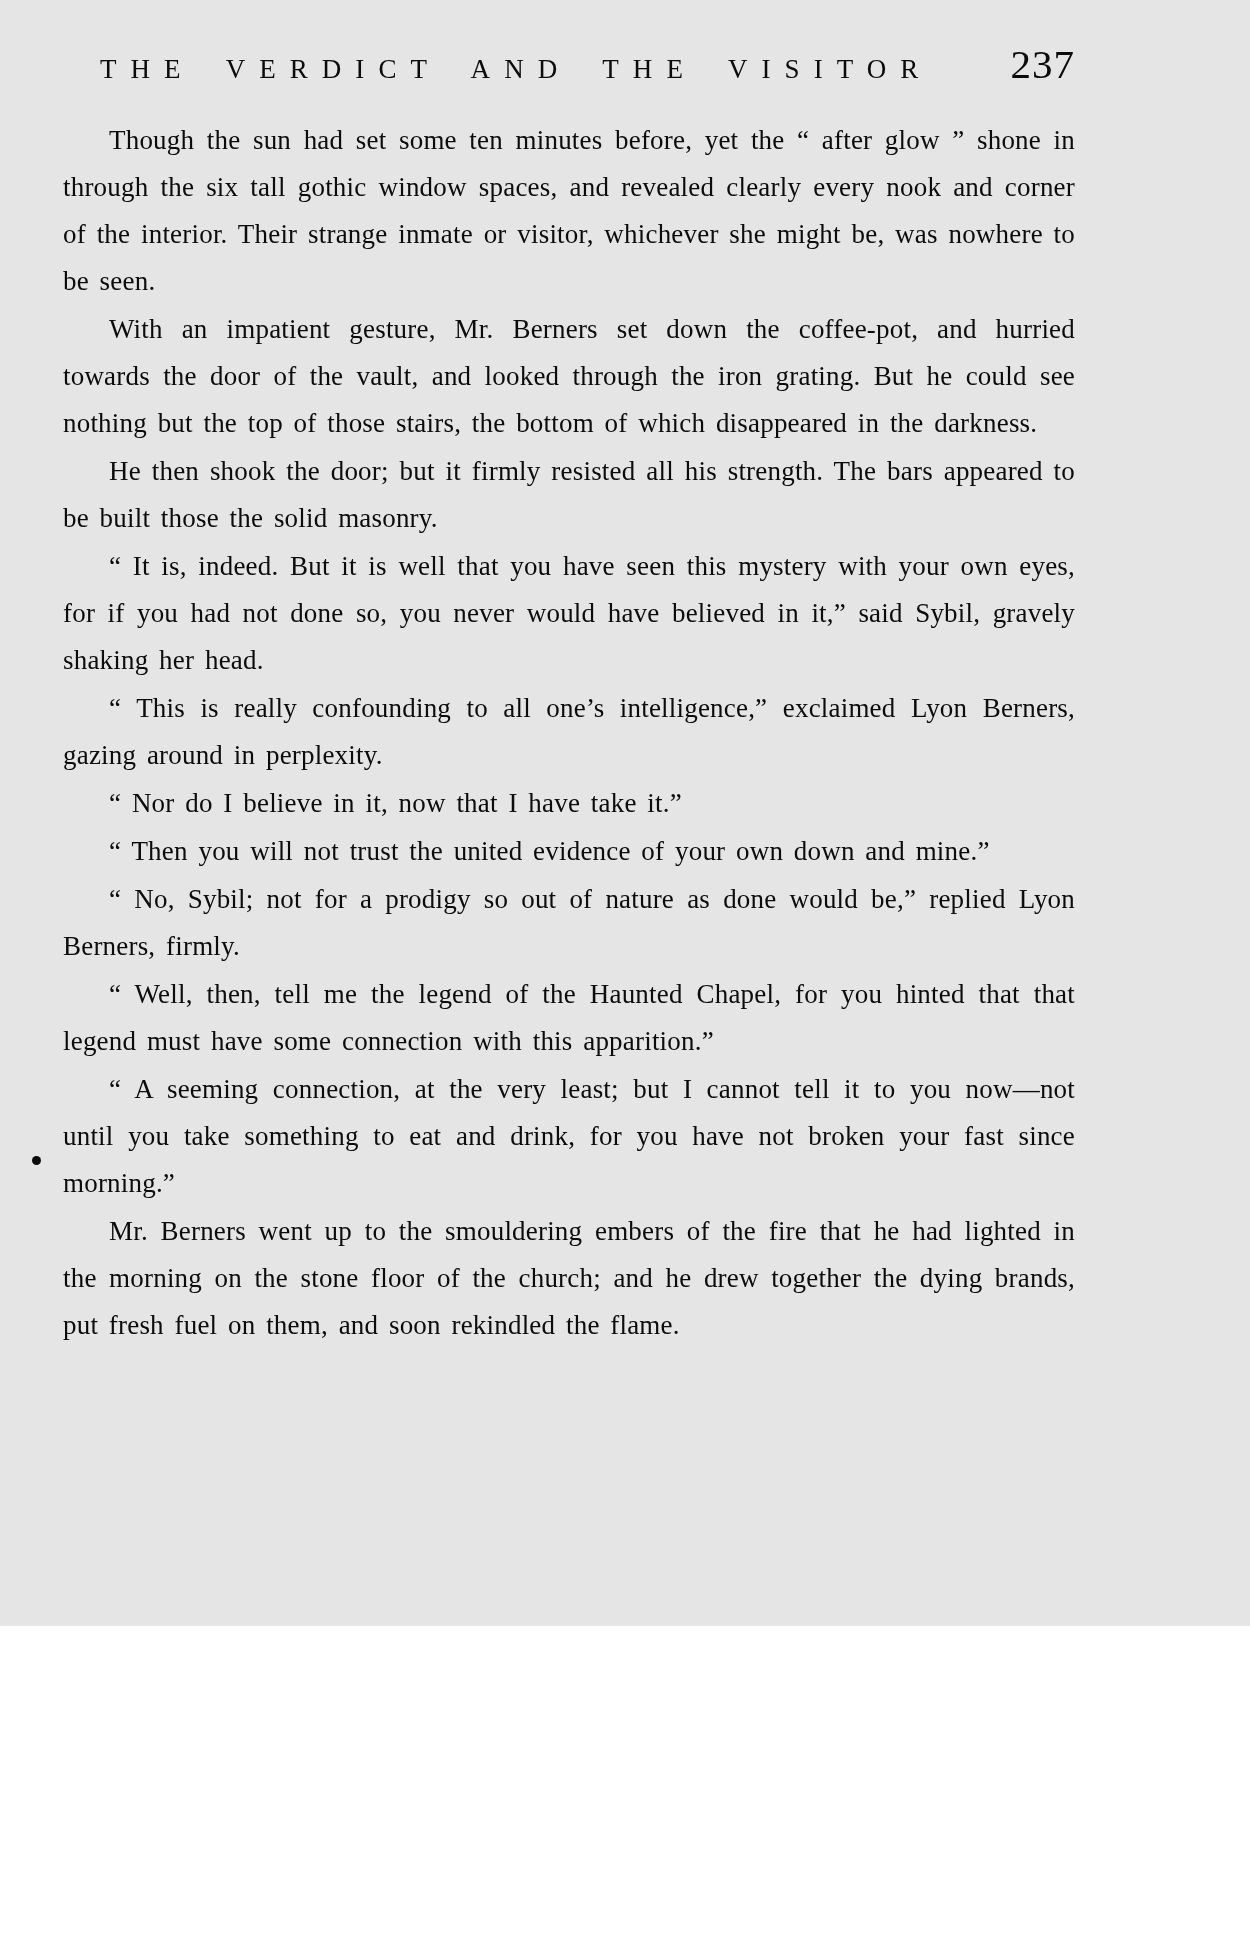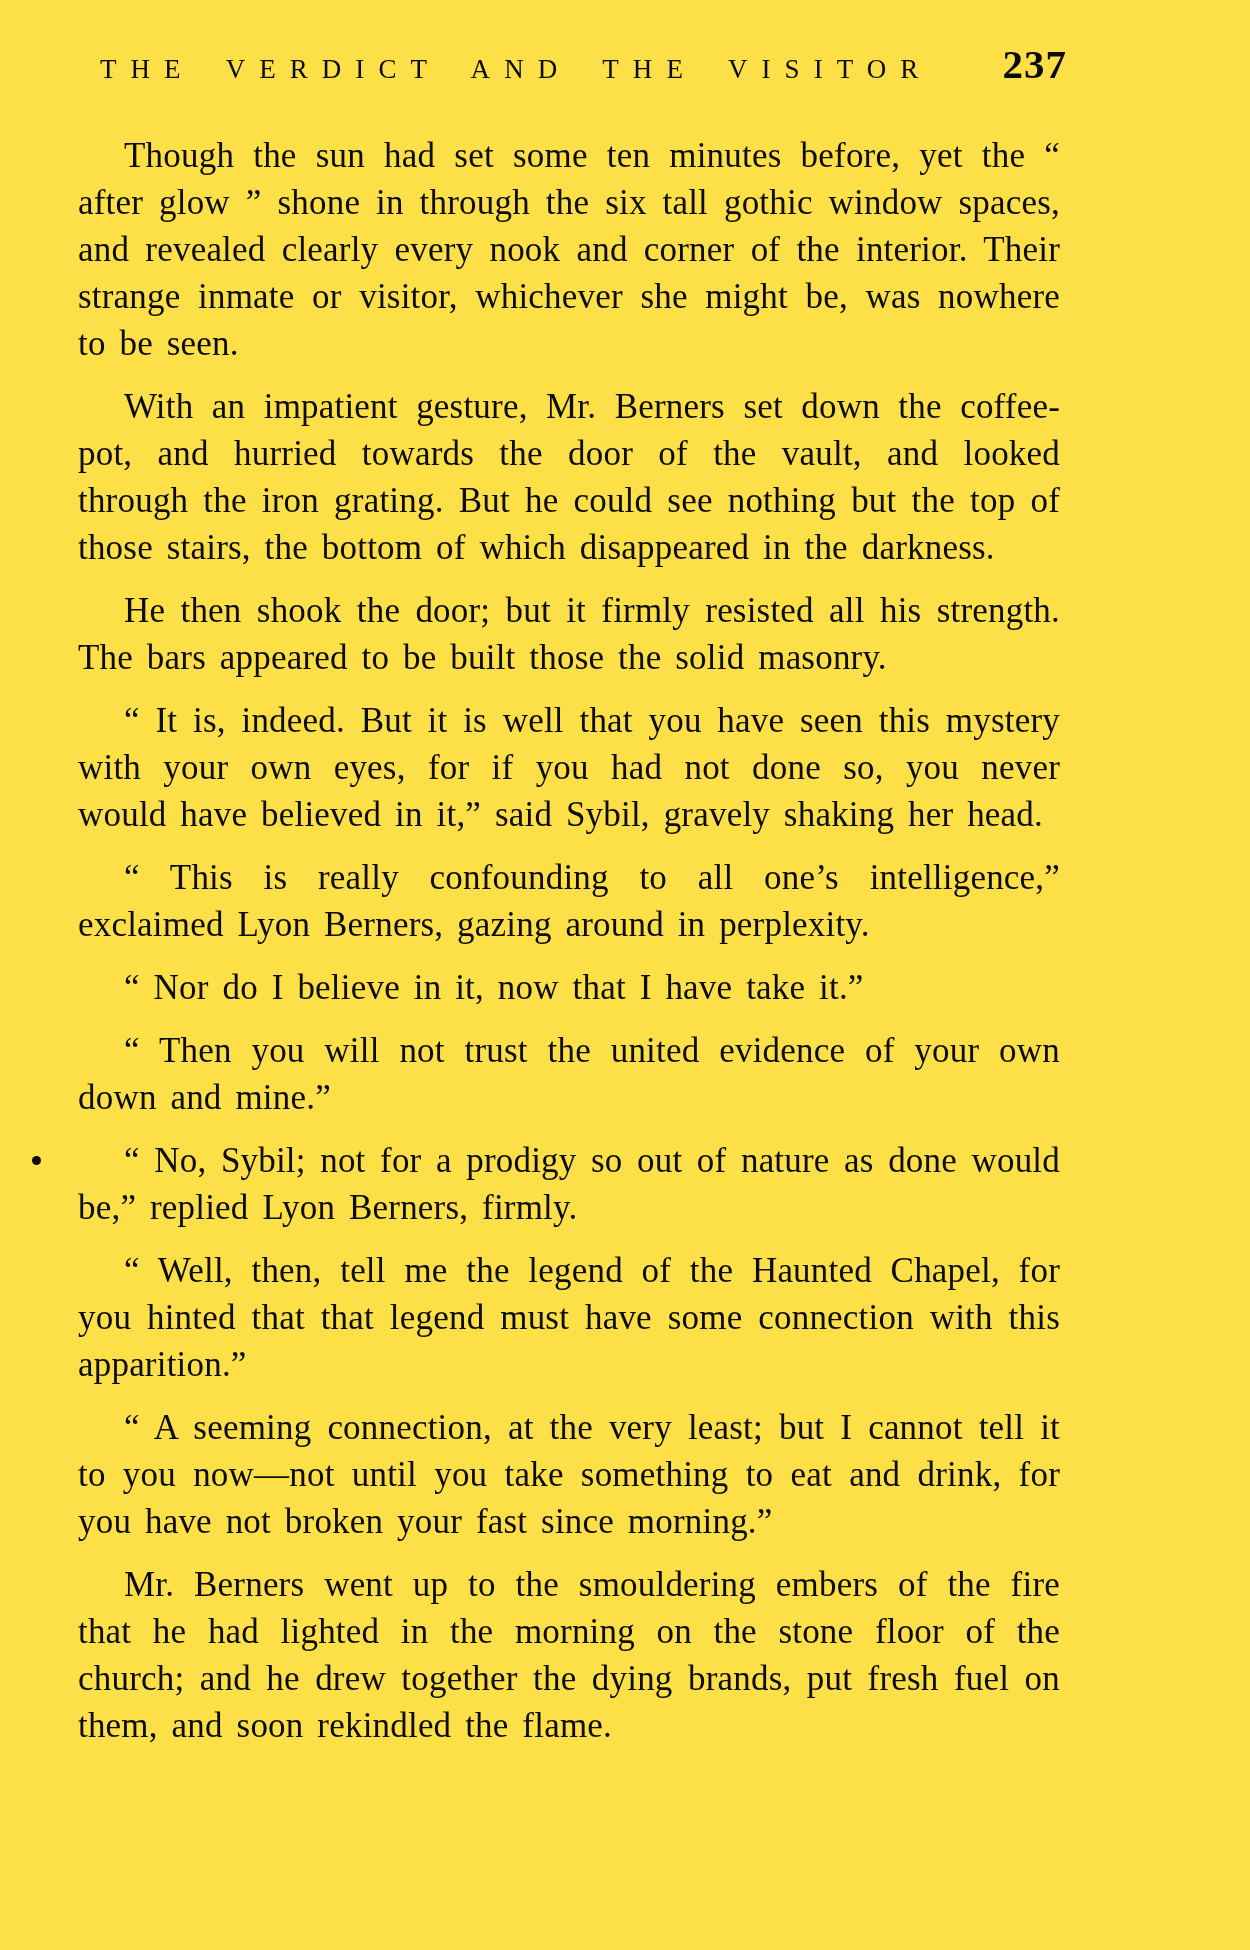--- a/index.html
+++ b/index.html
@@ -3,22 +3,22 @@
 <meta charset="utf-8">
 <style>
   html, body {
     margin: 0;
     padding: 0;
     background: #ffffff;
   }
   .book-page {
     position: relative;
     width: 1250px;
-    height: 1950px;
-    background: #fde047;
+    height: 1626px;
+    background: #e5e5e5;
     overflow: hidden;
     font-family: "Liberation Serif", "DejaVu Serif", serif;
     color: #0c0c0c;
   }
   .running-header {
     position: absolute;
     top: 40px;
     left: 62px;
     width: 1013px;
     display: flex;
@@ -29,34 +29,33 @@
     margin-left: 38px;
     font-size: 27px;
     font-weight: 400;
     letter-spacing: 0.52em;
     word-spacing: 0.40em;
     white-space: nowrap;
     color: #0b0b0b;
   }
   .page-number {
     font-size: 41px;
-    font-weight: 700;
+    font-weight: 400;
     letter-spacing: 1px;
-    margin-right: 8px;
     color: #0b0b0b;
   }
   .body-text {
     position: absolute;
     top: 116px;
     left: 62px;
     width: 1014px;
   }
   .body-text p {
-    margin: 16px;
-    font-size: 35px;
+    margin: 1px;
+    font-size: 27px;
     line-height: 47px;
     text-align: justify;
     text-indent: 46px;
     word-spacing: 0.14em;
     letter-spacing: 0.2px;
   }
   .scan-speck {
     position: absolute;
     left: 32px;
     top: 1156px;

